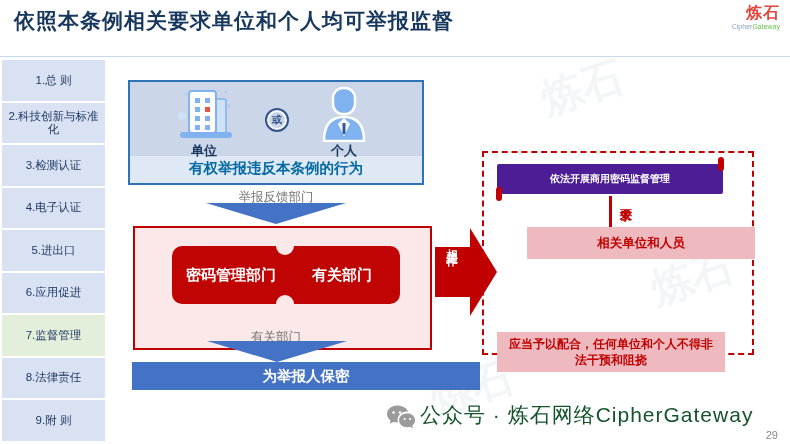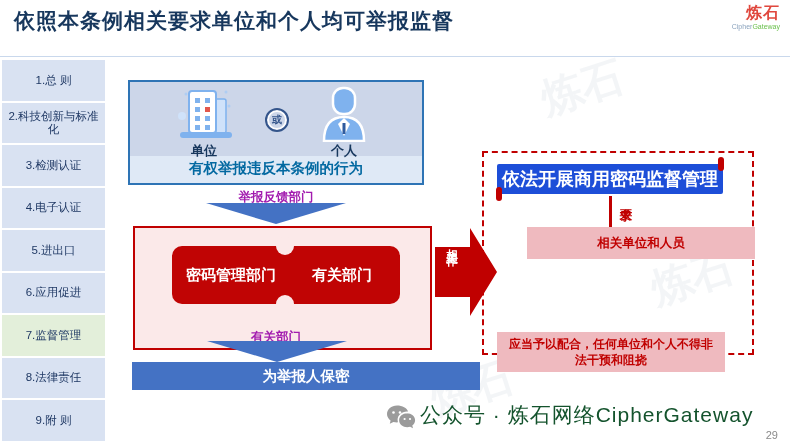--- a/index.html
+++ b/index.html
@@ -34,21 +34,21 @@
                     font-size:14.5px; font-weight:bold; color:#0369a1; }
   .icon-label { position:absolute; top:60px; width:60px; text-align:center; font-size:13px;
                 font-weight:bold; color:#17375d; }
   .or-circle { position:absolute; left:135px; top:26px; width:24px; height:24px; border-radius:50%;
                border:2px solid #34558b; box-shadow:inset 0 0 0 2px rgba(255,255,255,0.95);
                display:flex; align-items:center; justify-content:center;
                font-size:10px; font-weight:bold; color:#34558b; }
 
   
   .flow-label { position:absolute; left:128px; width:296px; text-align:center;
-                font-size:12.5px; font-weight:bold; color:#a21caf; }
+                font-size:12.5px; font-weight:normal; color:#737373; }
   .tri-down { position:absolute; width:0; height:0;
               border-left:70px solid transparent; border-right:70px solid transparent;
               border-top:21px solid #4472c4; }
 
   
   .redbox { position:absolute; left:133px; top:226px; width:299px; height:124px;
             border:2px solid #c00000; background:#fbe9e9; }
   .ticket { position:absolute; left:37px; top:18px; width:228px; height:58px;
             background:#c00404; border-radius:10px; }
   .ticket::before, .ticket::after { content:""; position:absolute; left:104px; width:18px; height:18px;
@@ -61,22 +61,22 @@
 
   
   .rel-arrow-svg { position:absolute; left:433px; top:222px; }
   .rel-arrow-text { position:absolute; left:444px; top:240px; writing-mode:vertical-rl;
                     text-orientation:upright; color:#fff; font-size:11.5px; font-weight:bold;
                     letter-spacing:2px; }
 
   
   .dashedbox { position:absolute; left:482px; top:151px; width:272px; height:204px;
                border:2px dashed #c00000; }
-  .banner { position:absolute; left:497px; top:164px; width:226px; height:30px; background:#1d4ed8;
-            color:#fff; font-size:18px; font-weight:bold; display:flex; align-items:center;
+  .banner { position:absolute; left:497px; top:164px; width:226px; height:30px; background:#4c1d95;
+            color:#fff; font-size:10px; font-weight:bold; display:flex; align-items:center;
             justify-content:center; border-radius:2px; }
   .banner::before { content:""; position:absolute; left:-1px; bottom:-7px; width:6px; height:14px;
             background:#c00000; border-radius:3px; }
   .banner::after { content:""; position:absolute; right:-1px; top:-7px; width:6px; height:14px;
             background:#c00000; border-radius:3px; }
   .red-shaft { position:absolute; left:609px; top:196px; width:3px; height:47px; background:#c00000; }
   .red-head { position:absolute; left:603px; top:241px; width:0; height:0;
               border-left:7px solid transparent; border-right:7px solid transparent;
               border-top:11px solid #c00000; }
   .require-label { position:absolute; left:617px; top:199px; writing-mode:vertical-rl;

